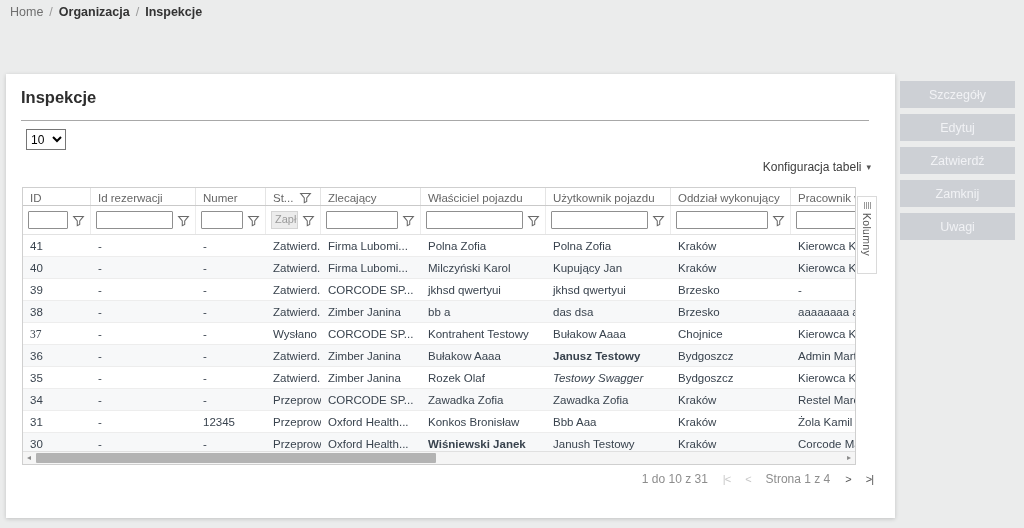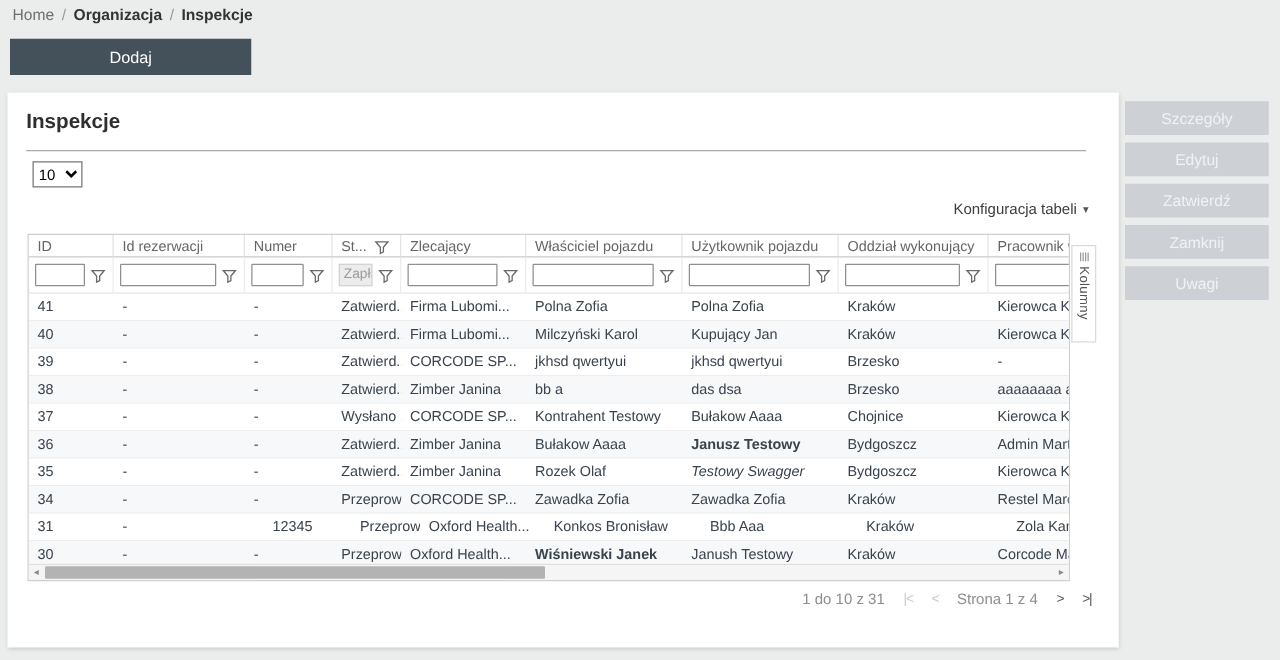--- a/index.html
+++ b/index.html
@@ -77,21 +77,20 @@
 <div class="stage">
 
   <div class="breadcrumb">
       <span class="crumb">Home</span>
       <span class="sep">/</span>
       <span class="crumb strong">Organizacja</span>
       <span class="sep">/</span>
       <span class="crumb strong">Inspekcje</span>
     </div>
 
-  <div class="add-btn">Dodaj</div>
 
   <div class="panel">
     <div class="panel-title">Inspekcje</div>
     <div class="title-rule"></div>
 
     <select class="page-size">
       <option>10</option>
     </select>
 
     <div class="table-config">
@@ -224,21 +223,21 @@
             <div class="g-cell" style="width: 105px;">-</div>
             <div class="g-cell" style="width: 70px;">-</div>
             <div class="g-cell" style="width: 55px;">Zatwierd...</div>
             <div class="g-cell" style="width: 100px;">Zimber Janina</div>
             <div class="g-cell" style="width: 125px;">bb a</div>
             <div class="g-cell" style="width: 125px;">das dsa</div>
             <div class="g-cell" style="width: 120px;">Brzesko</div>
             <div class="g-cell" style="width: 110px;">aaaaaaaa aaa</div>
           </div>
           <div class="g-row">
-            <div class="g-cell" style="width: 68px;">37</div>
+            <div class="g-cell" style="width: 68px; font-family: Liberation Serif, serif;">37</div>
             <div class="g-cell" style="width: 105px;">-</div>
             <div class="g-cell" style="width: 70px;">-</div>
             <div class="g-cell" style="width: 55px;">Wysłano ...</div>
             <div class="g-cell" style="width: 100px;">CORCODE SP...</div>
             <div class="g-cell" style="width: 125px;">Kontrahent Testowy</div>
             <div class="g-cell" style="width: 125px;">Bułakow Aaaa</div>
             <div class="g-cell" style="width: 120px;">Chojnice</div>
             <div class="g-cell" style="width: 110px;">Kierowca Kam</div>
           </div>
           <div class="g-row alt">
@@ -270,21 +269,21 @@
             <div class="g-cell" style="width: 55px;">Przeprow...</div>
             <div class="g-cell" style="width: 100px;">CORCODE SP...</div>
             <div class="g-cell" style="width: 125px;">Zawadka Zofia</div>
             <div class="g-cell" style="width: 125px;">Zawadka Zofia</div>
             <div class="g-cell" style="width: 120px;">Kraków</div>
             <div class="g-cell" style="width: 110px;">Restel Marcin</div>
           </div>
           <div class="g-row">
             <div class="g-cell" style="width: 68px;">31</div>
             <div class="g-cell" style="width: 105px;">-</div>
-            <div class="g-cell" style="width: 70px; margin-left: 15px;">12345</div>
+            <div class="g-cell" style="width: 70px;">12345</div>
             <div class="g-cell" style="width: 55px;">Przeprow...</div>
             <div class="g-cell" style="width: 100px;">Oxford Health...</div>
             <div class="g-cell" style="width: 125px;">Konkos Bronisław</div>
             <div class="g-cell" style="width: 125px;">Bbb Aaa</div>
             <div class="g-cell" style="width: 120px;">Kraków</div>
             <div class="g-cell" style="width: 110px;">Żola Kamil</div>
           </div>
           <div class="g-row alt">
             <div class="g-cell" style="width: 68px;">30</div>
             <div class="g-cell" style="width: 105px;">-</div>

